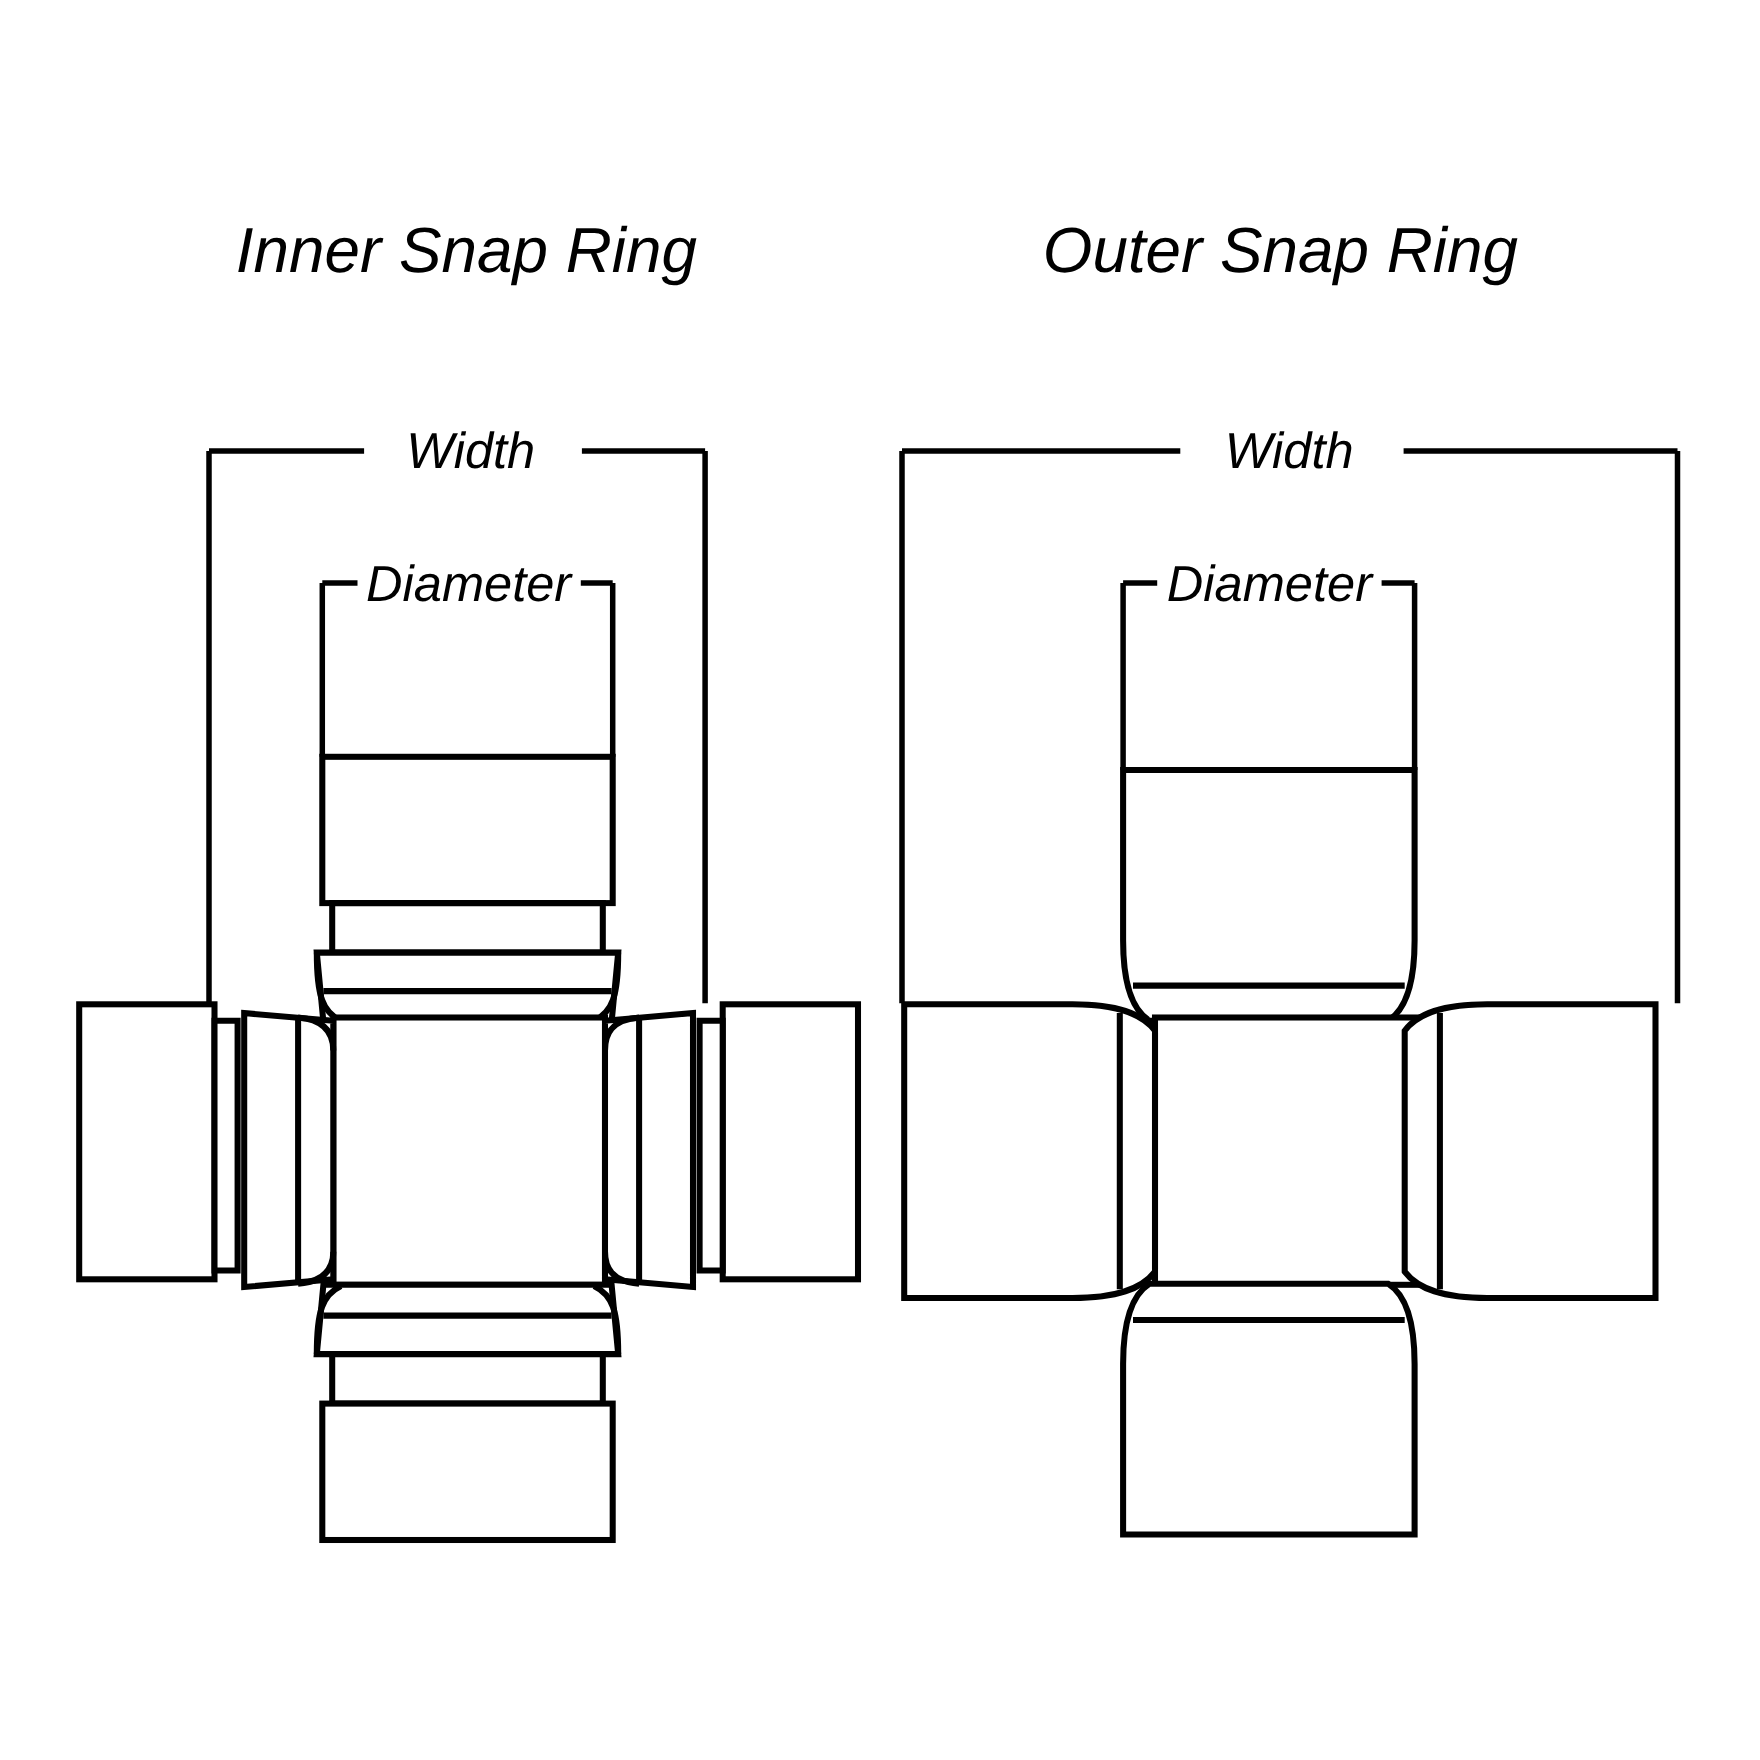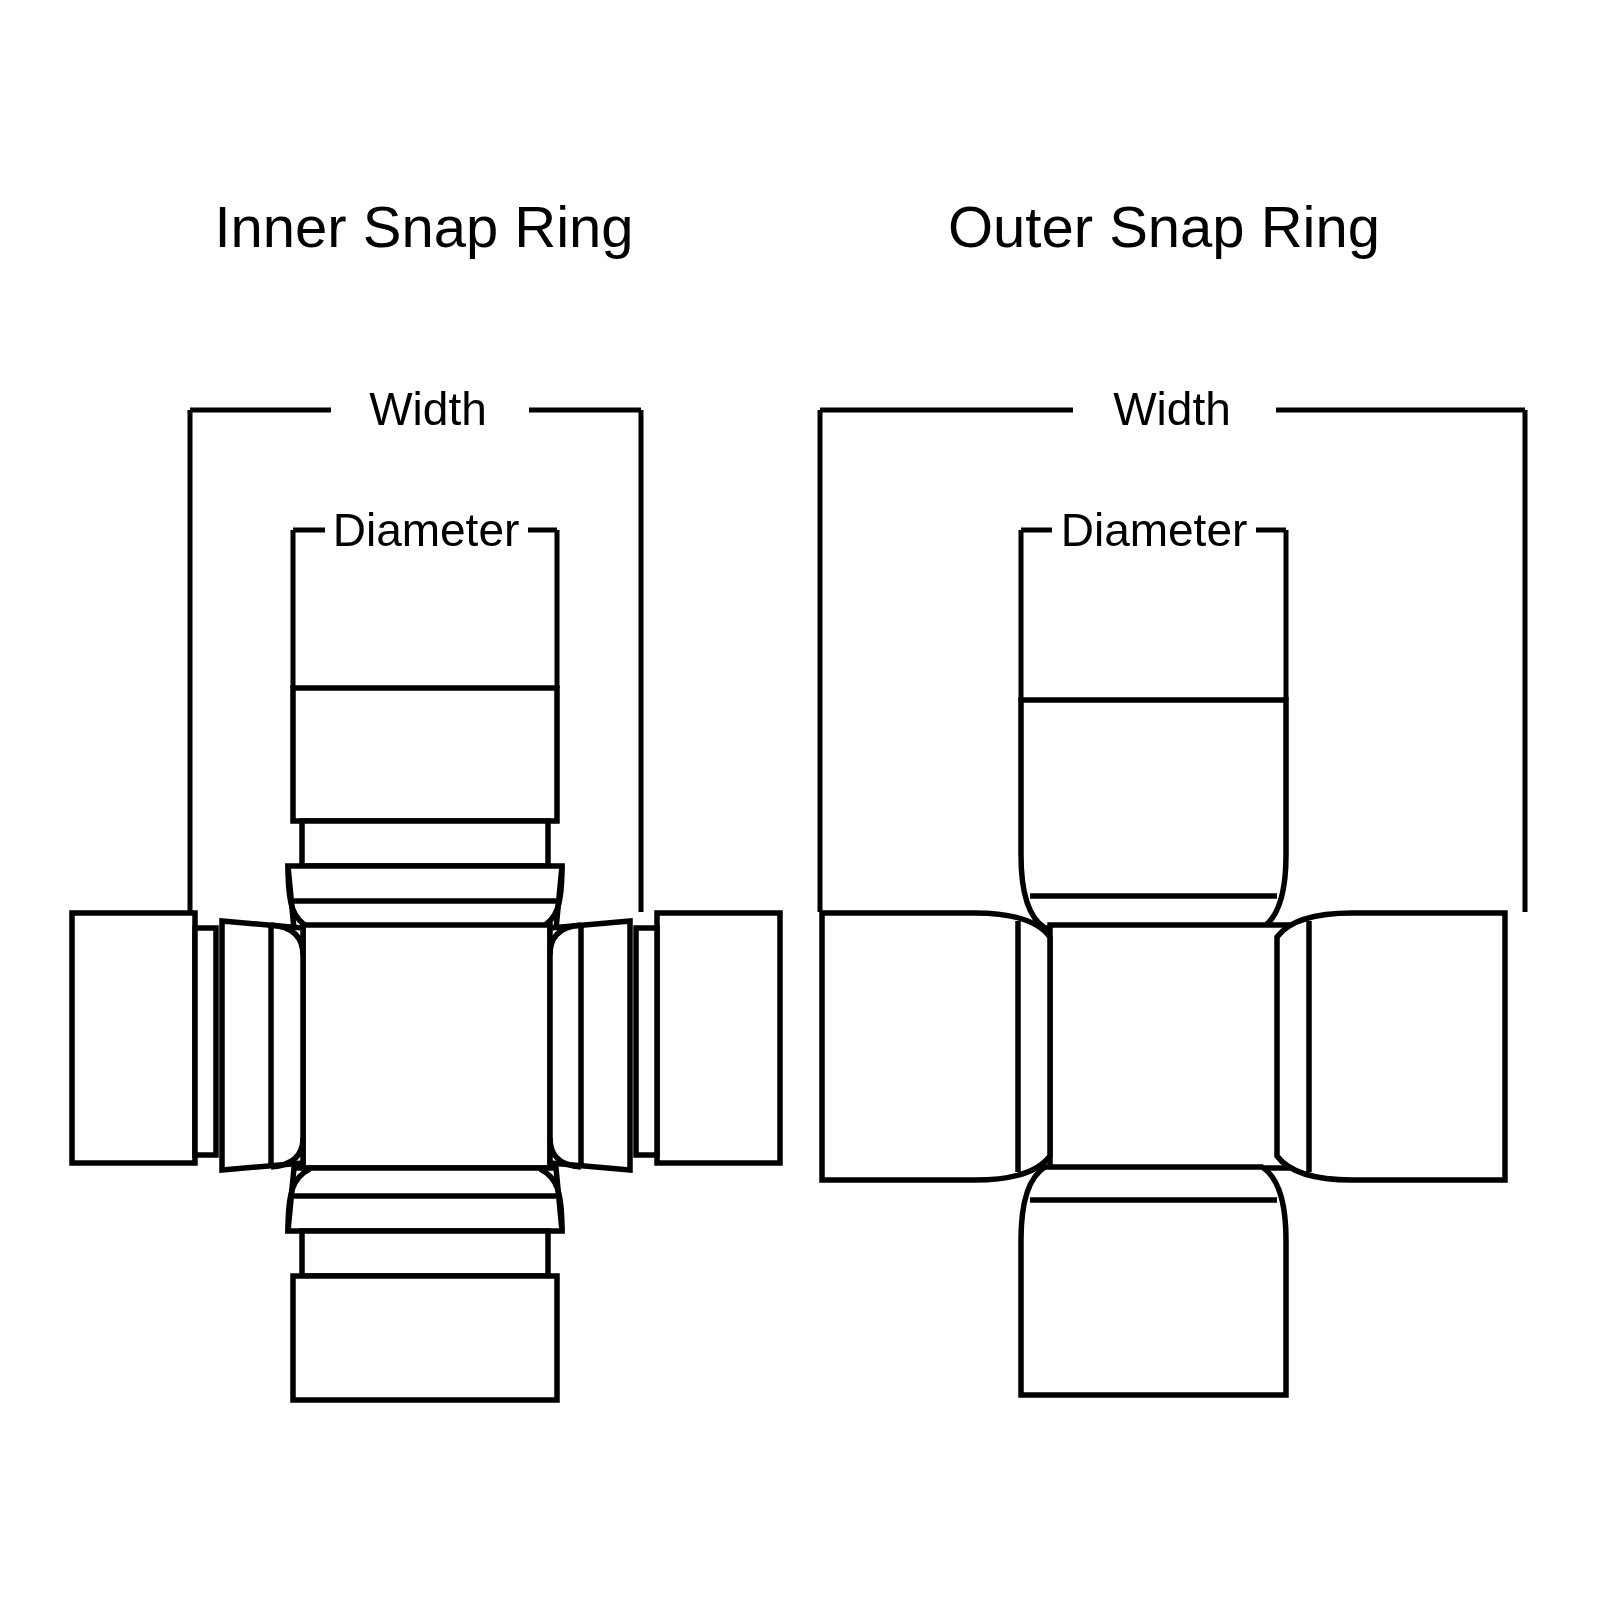--- a/index.html
+++ b/index.html
@@ -12,20 +12,21 @@
     height: 1600px;
     font-family: "Liberation Sans", sans-serif;
     color: #000000;
     overflow: hidden;
   }
   #canvas {
     position: relative;
     width: 1600px;
     height: 1568px;
     background: #ffffff;
+    font-style: italic;
   }
   #figure {
     position: absolute;
     left: 0;
     top: 0;
     width: 1600px;
     height: 1600px;
   }
   .diagram-title {
     font-size: 58px;

